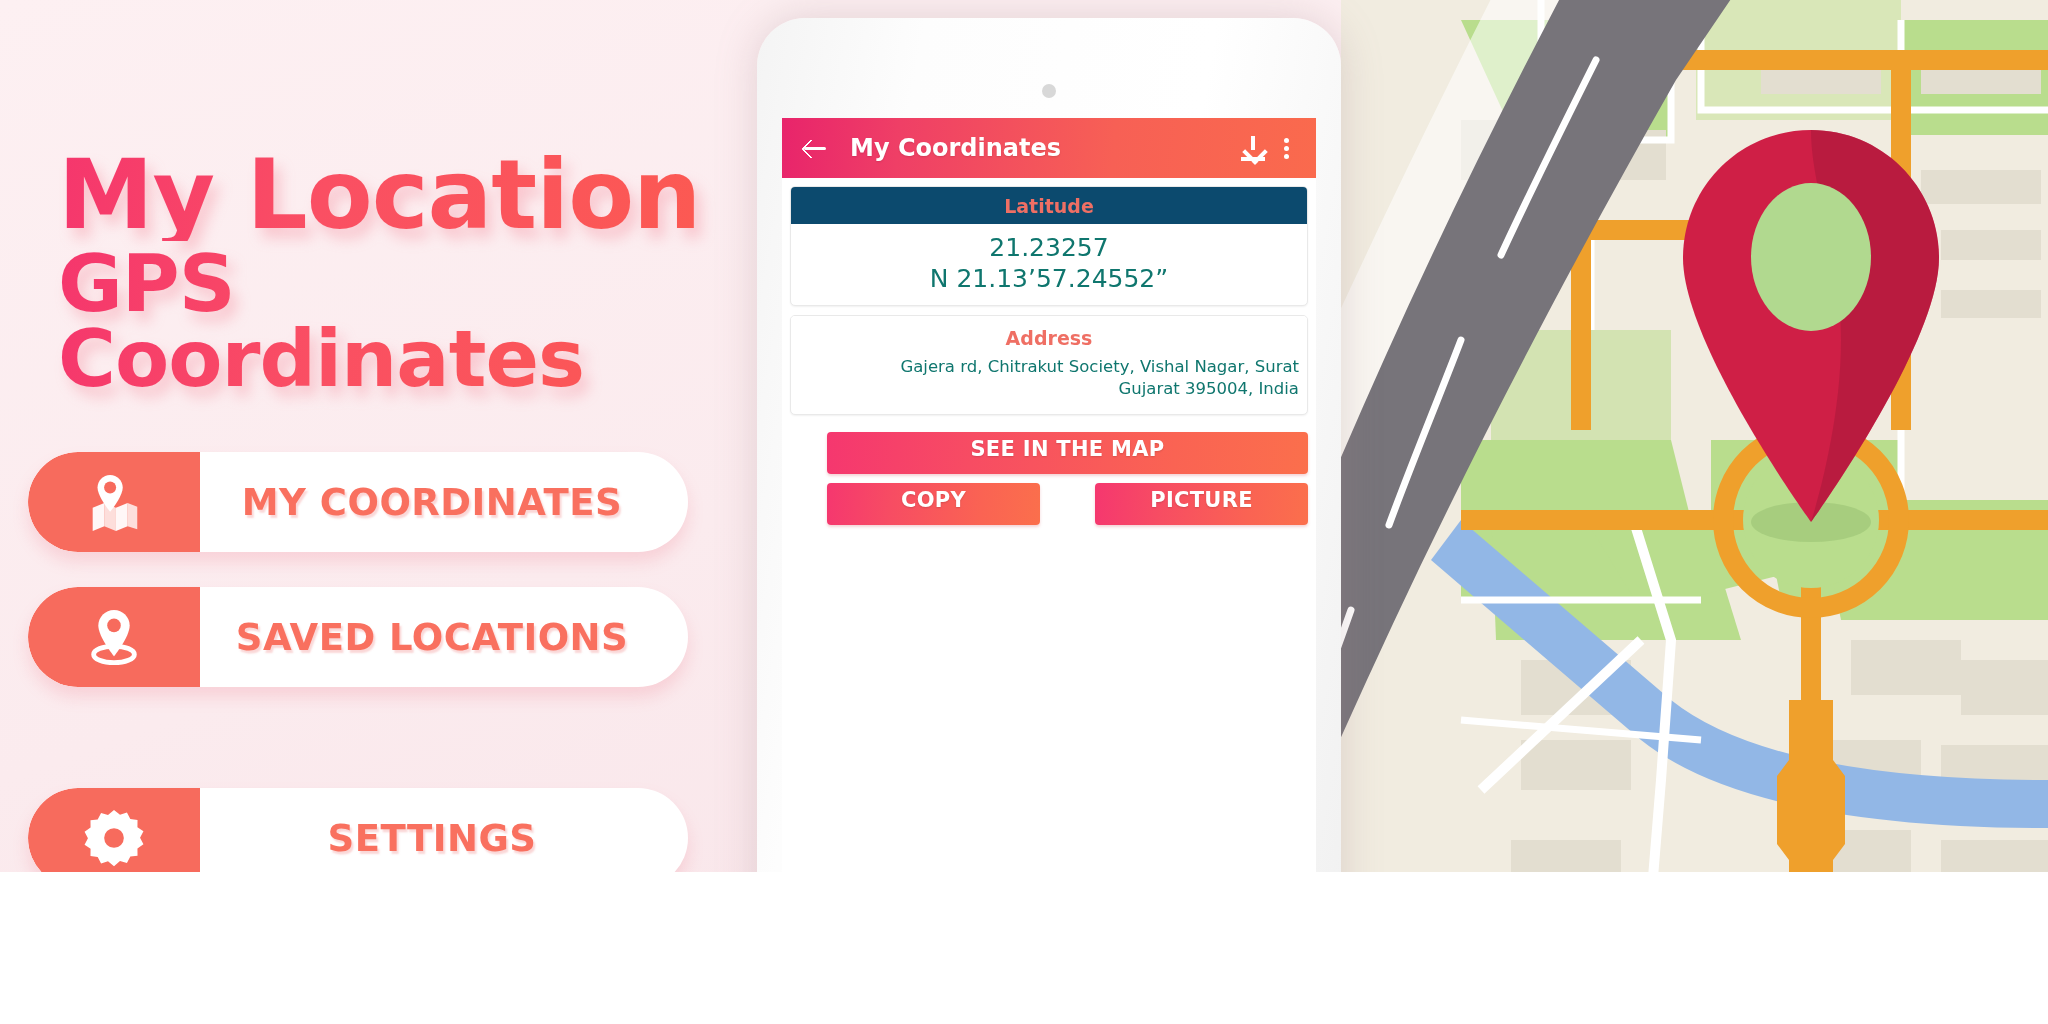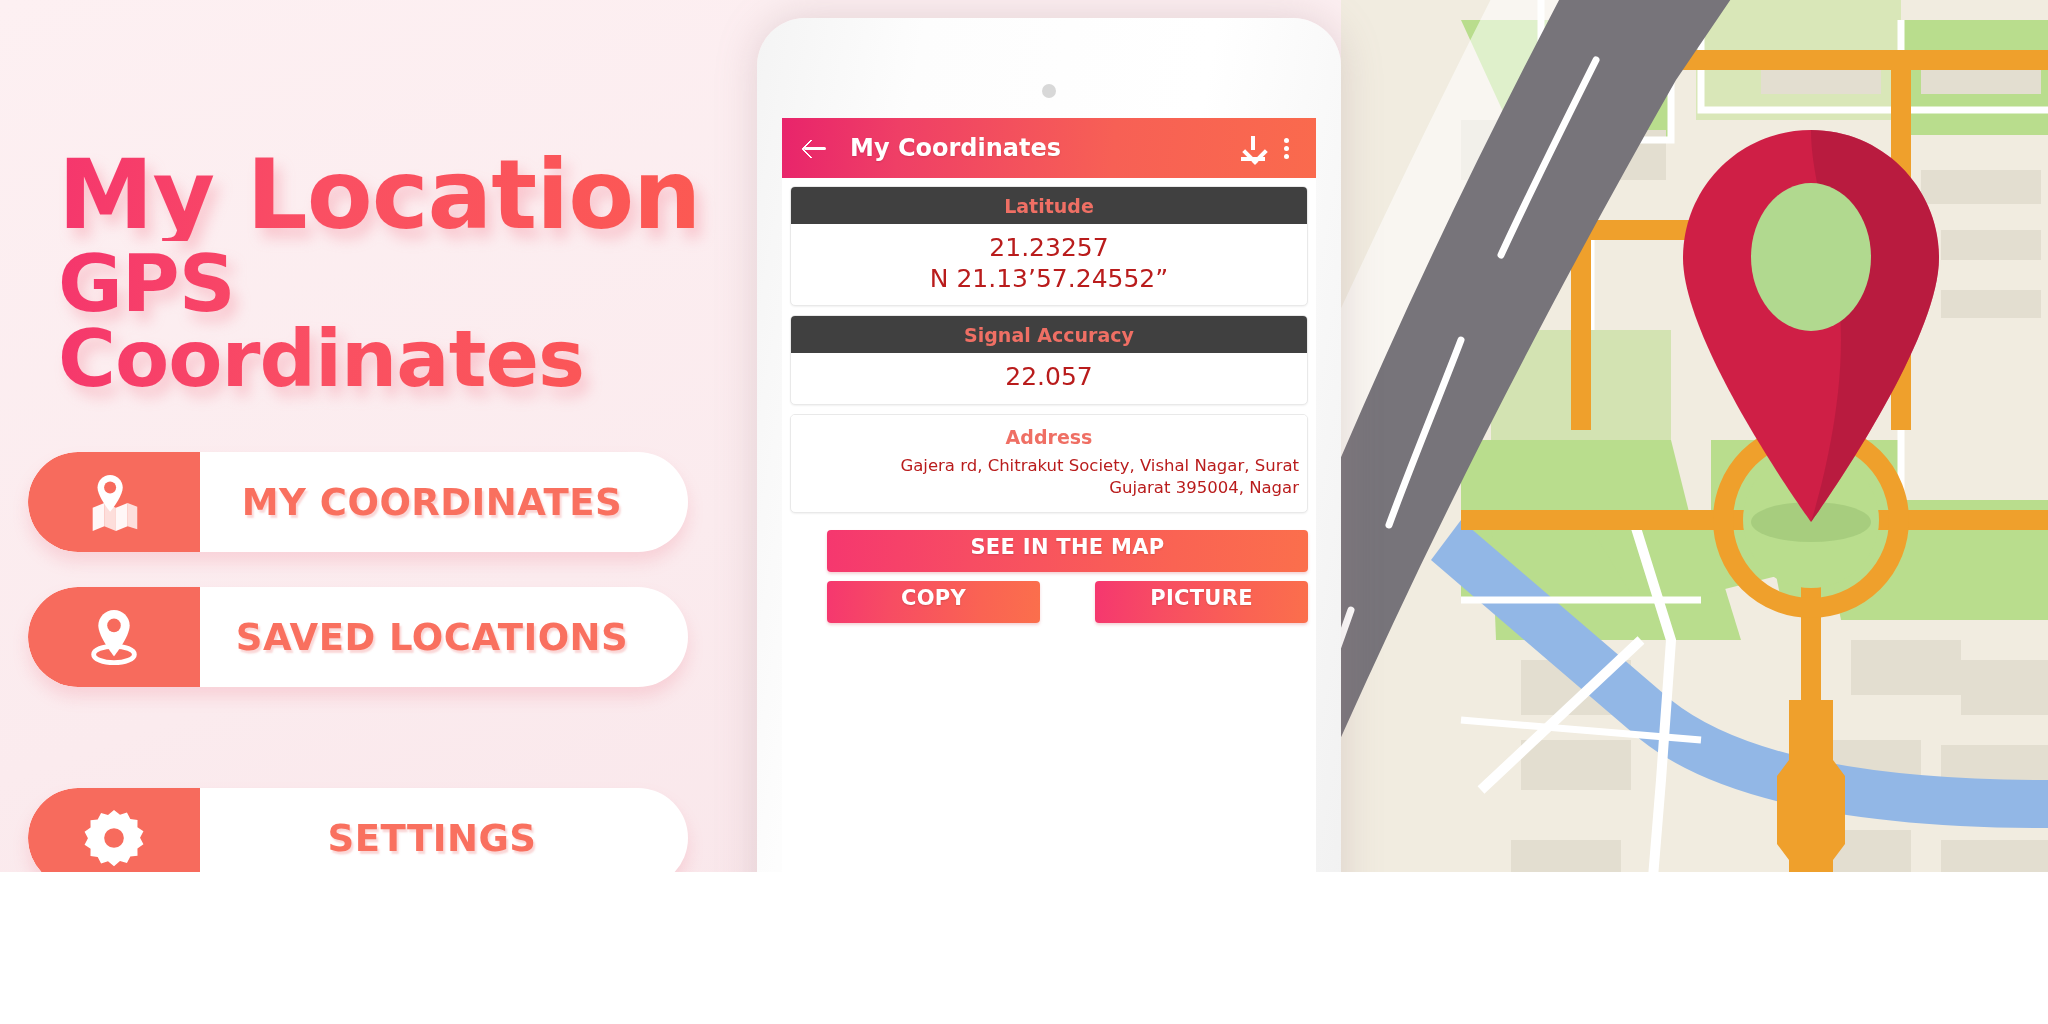--- a/index.html
+++ b/index.html
@@ -155,34 +155,34 @@
   #card-area { padding: 8px 8px 0 8px; }
   .card {
     background:#fff;
     border:1px solid #e9e9e9;
     border-radius: 5px;
     margin-bottom: 9px;
     overflow:hidden;
     box-shadow: 0 1px 2px rgba(0,0,0,0.06);
   }
   .card-head {
-    background:#404040;
+    background:#0c4a6e;
     text-align:center;
     font-family:"DejaVu Sans", sans-serif;
     font-weight:700;
     font-size:19px;
     color:#ef6f64;
     padding:8px 0 7px 0;
   }
   .card-body {
     text-align:center;
     padding: 9px 8px 11px 8px;
     font-family:"DejaVu Sans", sans-serif;
     font-size:25px;
-    color:#b91c1c;
+    color:#0f766e;
     line-height:1.22;
   }
   .card-body .line2 { display:block; }
   #card-address .card-head { background:#ffffff; padding-top:11px; padding-bottom:2px; }
   #card-address .card-body { font-size:16.5px; line-height:1.35; padding-top:5px; padding-bottom:13px;text-align:right; }
 
   
   #actions { padding: 8px 8px 0 8px; }
   .action-btn {
     border-radius:4px;
@@ -375,32 +375,26 @@
 
         <div class="card">
           <div class="card-head">Latitude</div>
           <div class="card-body">
             <span>21.23257</span>
             <span class="line2">N 21.13’57.24552”</span>
           </div>
         </div>
 
 
-        <div class="card">
-          <div class="card-head">Signal Accuracy</div>
-          <div class="card-body">
-            <span>22.057</span>
-          </div>
-        </div>
 
         <div class="card" id="card-address">
           <div class="card-head">Address</div>
           <div class="card-body">
             <span>Gajera rd, Chitrakut Society, Vishal Nagar, Surat</span>
-            <span class="line2">Gujarat 395004, Nagar</span>
+            <span class="line2">Gujarat 395004, India</span>
           </div>
         </div>
       </div>
 
       <div id="actions">
         <div id="btn-see-map" class="action-btn">SEE IN THE MAP</div>
         <div id="row-copy-picture">
           <div class="action-btn">COPY</div>
           <div class="action-btn">PICTURE</div>
         </div>

